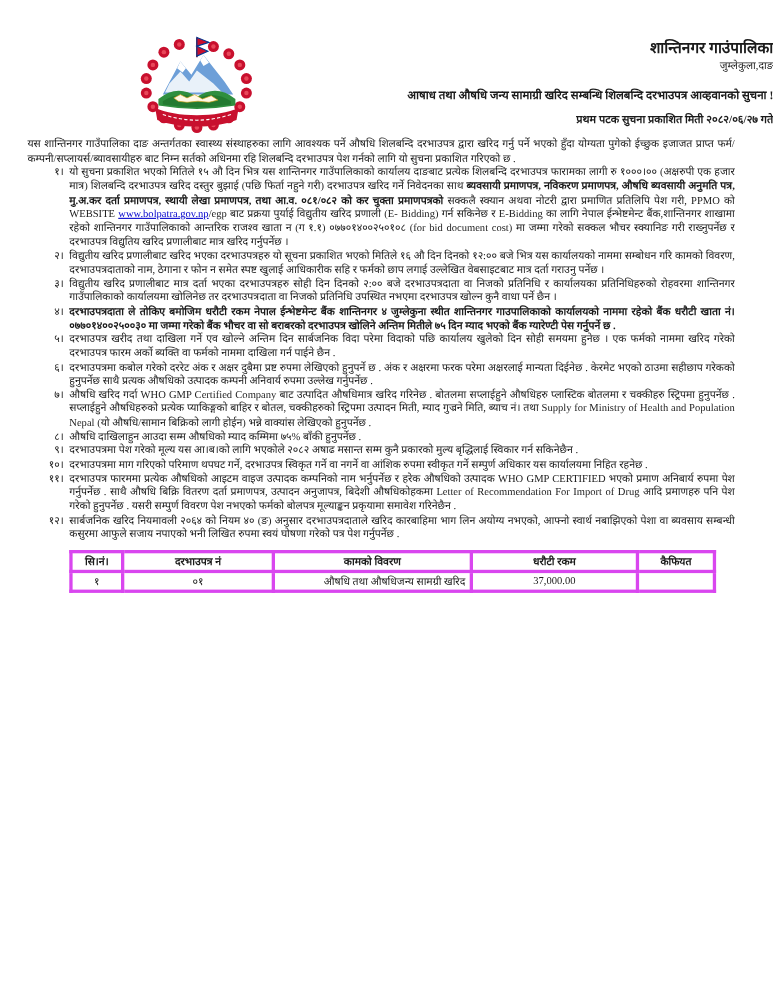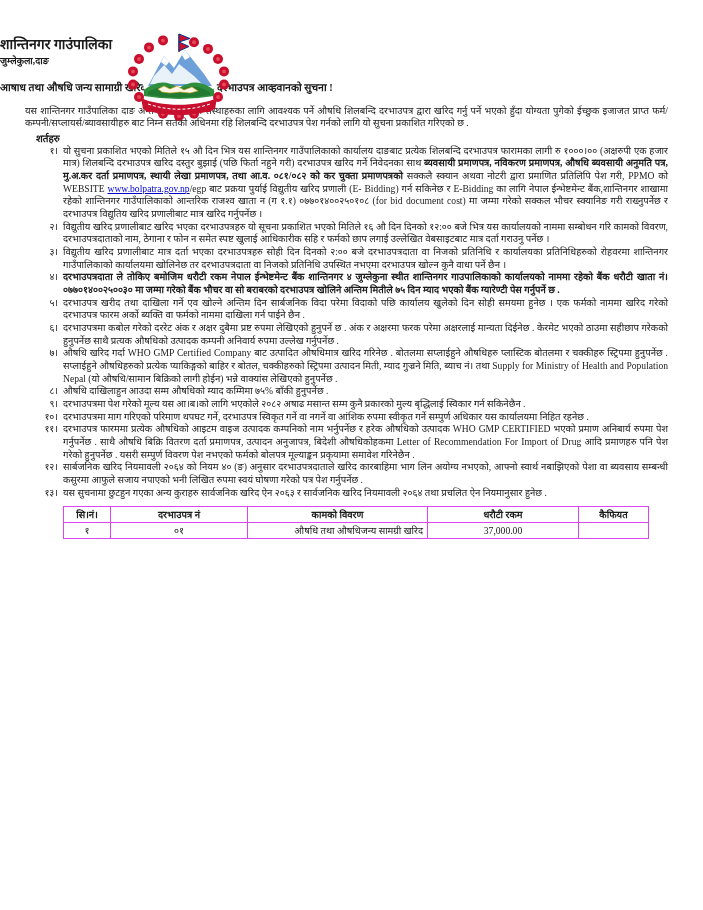--- a/index.html
+++ b/index.html
@@ -3,37 +3,37 @@
 <meta charset="utf-8">
 <style>
   html,body{margin:0;padding:0;}
   body{
     width:703px;height:910px;background:#ffffff;
     font-family:"Liberation Serif","DejaVu Serif",serif;
     color:#1b1b1b;position:relative;overflow:hidden;
   }
   .page{position:relative;width:703px;height:910px;background:#fff;}
   .emblem{position:absolute;left:124px;top:32px;width:110px;height:92px;}
-  .header{padding-top:36px;text-align:left;line-height:1.25;}
+  .header{padding-top:36px;text-align:right;line-height:1.25;}
   .h-muni{font-size:14px;font-weight:bold;}
   .h-office{font-size:12.5px;font-weight:bold;}
-  .h-addr1{font-size:9.5px;font-weight:700;margin-top:2px;}
+  .h-addr1{font-size:9.5px;font-weight:400;margin-top:2px;}
   .h-addr2{font-size:10px;font-weight:bold;}
   .h-subject{font-size:10.5px;font-weight:bold;margin-top:14px;}
   .h-date{font-size:10px;font-weight:bold;margin-top:9px;}
   .intro{margin:10px 35px 0 25px;font-size:9.6px;line-height:1.32;text-align:justify;}
   .cond-heading{margin:1px 36px 0 36px;font-size:10px;font-weight:bold;}
   .cond-list{margin:0 35px 0 36px;}
   .cond{display:flex;font-size:9.6px;line-height:1.32;}
   .cnum{flex:0 0 27px;text-align:right;padding-right:5px;box-sizing:border-box;}
   .cbody{flex:1;text-align:justify;}
   .b{font-weight:bold;}
   .link{color:#0000cc;text-decoration:underline;cursor:pointer;}
   table.tender{border-collapse:collapse;margin:7px 0 0 63px;width:585px;font-size:9.6px;table-layout:fixed;}
-  table.tender th,table.tender td{border:1px solid #d946ef;padding:1px 4px;height:13px;overflow:hidden;white-space:nowrap;}
+  table.tender th,table.tender td{border:3px solid #d946ef;padding:1px 4px;height:13px;overflow:hidden;white-space:nowrap;}
   table.tender th{font-weight:bold;text-align:center;}
   td.c{text-align:center;}
   td.l{text-align:right;}
   .signature{margin:46px 58px 0 0;text-align:right;font-size:10px;font-weight:600;}
 </style>
 </head>
 <body>
 
 <div class="page">
 
@@ -93,25 +93,25 @@
     <path d="M34,57 L40,54 L46,57 L53,54 L60,58 L68,55 L74,59 L66,61 L56,60 L46,61 L38,60 Z" fill="#fff8e6" stroke="#d4a017" stroke-width="0.6"></path>
 
     <path d="M17,66 C35,75 75,75 93,66 L91,77 C70,85 40,85 19,77 Z" fill="#c8102e"></path>
     <path d="M24,72 C45,79 65,79 86,72" stroke="#ffffff" stroke-width="1" fill="none" stroke-dasharray="3 2"></path>
   </svg>
 
   <div class="header">
     <div class="h-muni">शान्तिनगर गाउंपालिका</div>
     <div class="h-addr1">जुम्लेकुला,दाङ</div>
     <div class="h-subject">आषाध तथा औषधि जन्य सामाग्री खरिद सम्बन्धि शिलबन्दि दरभाउपत्र आव्हवानको सुचना !</div>
+    <div class="h-date">प्रथम पटक सुचना प्रकाशित मिती २०८२/०६/२७ गते</div>
   </div>
 
   <div class="intro">यस शान्तिनगर गाउँपालिका दाङ अन्तर्गतका स्वास्थ्य संस्थाहरुका लागि आवश्यक पर्ने औषधि शिलबन्दि दरभाउपत्र द्वारा खरिद गर्नु पर्ने भएको हुँदा योग्यता पुगेको ईच्छुक इजाजत प्राप्त फर्म/कम्पनी/सप्लायर्स/ब्यावसायीहरु बाट निम्न सर्तको अधिनमा रहि शिलबन्दि दरभाउपत्र पेश गर्नको लागि यो सुचना प्रकाशित गरिएको छ .</div>
 
-  <div class="cond-heading">शर्तहरु</div>
   <div class="cond-list">
       <div class="cond">
         <span class="cnum">१।</span>
         <span class="cbody"><span>यो सुचना प्रकाशित भएको मितिले १५ औ दिन भित्र यस शान्तिनगर गाउँपालिकाको कार्यालय दाङबाट प्रत्येक शिलबन्दि दरभाउपत्र फारामका लागी रु १०००।०० (अक्षरुपी एक हजार मात्र) शिलबन्दि दरभाउपत्र खरिद दस्तुर बुझाई (पछि फिर्ता नहुने गरी) दरभाउपत्र खरिद गर्ने निवेदनका साथ </span><span class="b">ब्यवसायी प्रमाणपत्र, नविकरण प्रमाणपत्र, औषधि ब्यवसायी अनुमति पत्र, मु.अ.कर दर्ता प्रमाणपत्र, स्थायी लेखा प्रमाणपत्र, तथा आ.व. ०८१/०८२ को कर चुक्ता प्रमाणपत्रको </span><span>सक्कलै स्क्यान अथवा नोटरी द्वारा प्रमाणित  प्रतिलिपि पेश गरी, PPMO को WEBSITE </span><span class="link">www.bolpatra.gov.np</span><span>/egp बाट प्रक्रया पुर्याई विद्युतीय खरिद प्रणाली (E- Bidding) गर्न सकिनेछ  र  E-Bidding का लागि नेपाल ईन्भेष्टमेन्ट बैंक,शान्तिनगर शाखामा रहेको शान्तिनगर गाउँपालिकाको आन्तरिक राजश्व खाता न (ग १.१) ०७७०१४००२५०१०८ (for bid document cost) मा जम्मा गरेको सक्कल भौचर स्क्यानिङ गरी राख्नुपर्नेछ र दरभाउपत्र विद्युतिय खरिद प्रणालीबाट मात्र खरिद गर्नुपर्नेछ ।</span></span>
       </div>
       <div class="cond">
         <span class="cnum">२।</span>
         <span class="cbody"><span>विद्युतीय खरिद प्रणालीबाट खरिद भएका दरभाउपत्रहरु यो सूचना प्रकाशित भएको मितिले १६ औ दिन दिनको १२:०० बजे भित्र यस कार्यालयको नाममा सम्बोधन गरि कामको विवरण, दरभाउपत्रदाताको नाम, ठेगाना र फोन न  समेत स्पष्ट खुलाई आधिकारीक सहि र फर्मको छाप लगाई उल्लेखित वेबसाइटबाट मात्र दर्ता गराउनु पर्नेछ ।</span></span>
       </div>
       <div class="cond">
@@ -147,24 +147,20 @@
         <span class="cbody"><span>दरभाउपत्रमा माग गरिएको परिमाण थपघट गर्ने, दरभाउपत्र स्विकृत गर्ने वा नगर्ने वा आंशिक रुपमा स्वीकृत गर्ने सम्पुर्ण अधिकार यस कार्यालयमा निहित रहनेछ .</span></span>
       </div>
       <div class="cond">
         <span class="cnum">११।</span>
         <span class="cbody"><span>दरभाउपत्र फारममा प्रत्येक औषधिको आइटम वाइज उत्पादक कम्पनिको नाम भर्नुपर्नेछ र हरेक औषधिको उत्पादक WHO GMP CERTIFIED भएको प्रमाण अनिबार्य रुपमा पेश गर्नुपर्नेछ . साथै औषधि बिक्रि वितरण दर्ता प्रमाणपत्र, उत्पादन अनुजापत्र, बिदेशी औषधिकोहकमा Letter of Recommendation For Import of Drug आदि प्रमाणहरु पनि पेश गरेको हुनुपर्नेछ . यसरी सम्पुर्ण विवरण पेश नभएको फर्मको बोलपत्र मूल्याङ्कन प्रकृयामा समावेश गरिनेछैन .</span></span>
       </div>
       <div class="cond">
         <span class="cnum">१२।</span>
         <span class="cbody"><span>सार्बजनिक खरिद नियमावली २०६४ को नियम ४० (ङ) अनुसार दरभाउपत्रदाताले खरिद कारबाहिमा भाग लिन अयोग्य नभएको, आफ्नो स्वार्थ नबाझिएको पेशा वा ब्यवसाय सम्बन्धी कसुरमा आफुले सजाय नपाएको भनी लिखित रुपमा स्वयं घोषणा गरेको पत्र पेश गर्नुपर्नेछ .</span></span>
       </div>
-      <div class="cond">
-        <span class="cnum">१३।</span>
-        <span class="cbody"><span>यस सुचनामा छुटहुन गएका अन्य कुराहरु सार्वजनिक खरिद ऐन २०६३ र सार्वजनिक खरिद नियमावली २०६४ तथा प्रचलित ऐन नियमानुसार हुनेछ .</span></span>
-      </div>
     </div>
 
   <table class="tender">
     <colgroup>
       <col style="width:47px">
         <col style="width:137px">
         <col style="width:180px">
         <col style="width:151px">
         <col style="width:70px">
     </colgroup>

